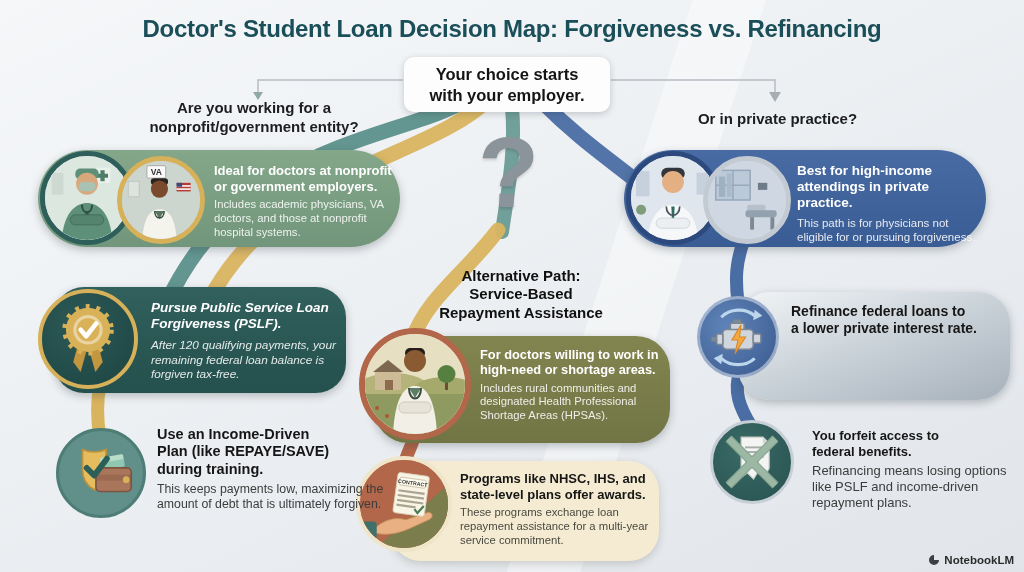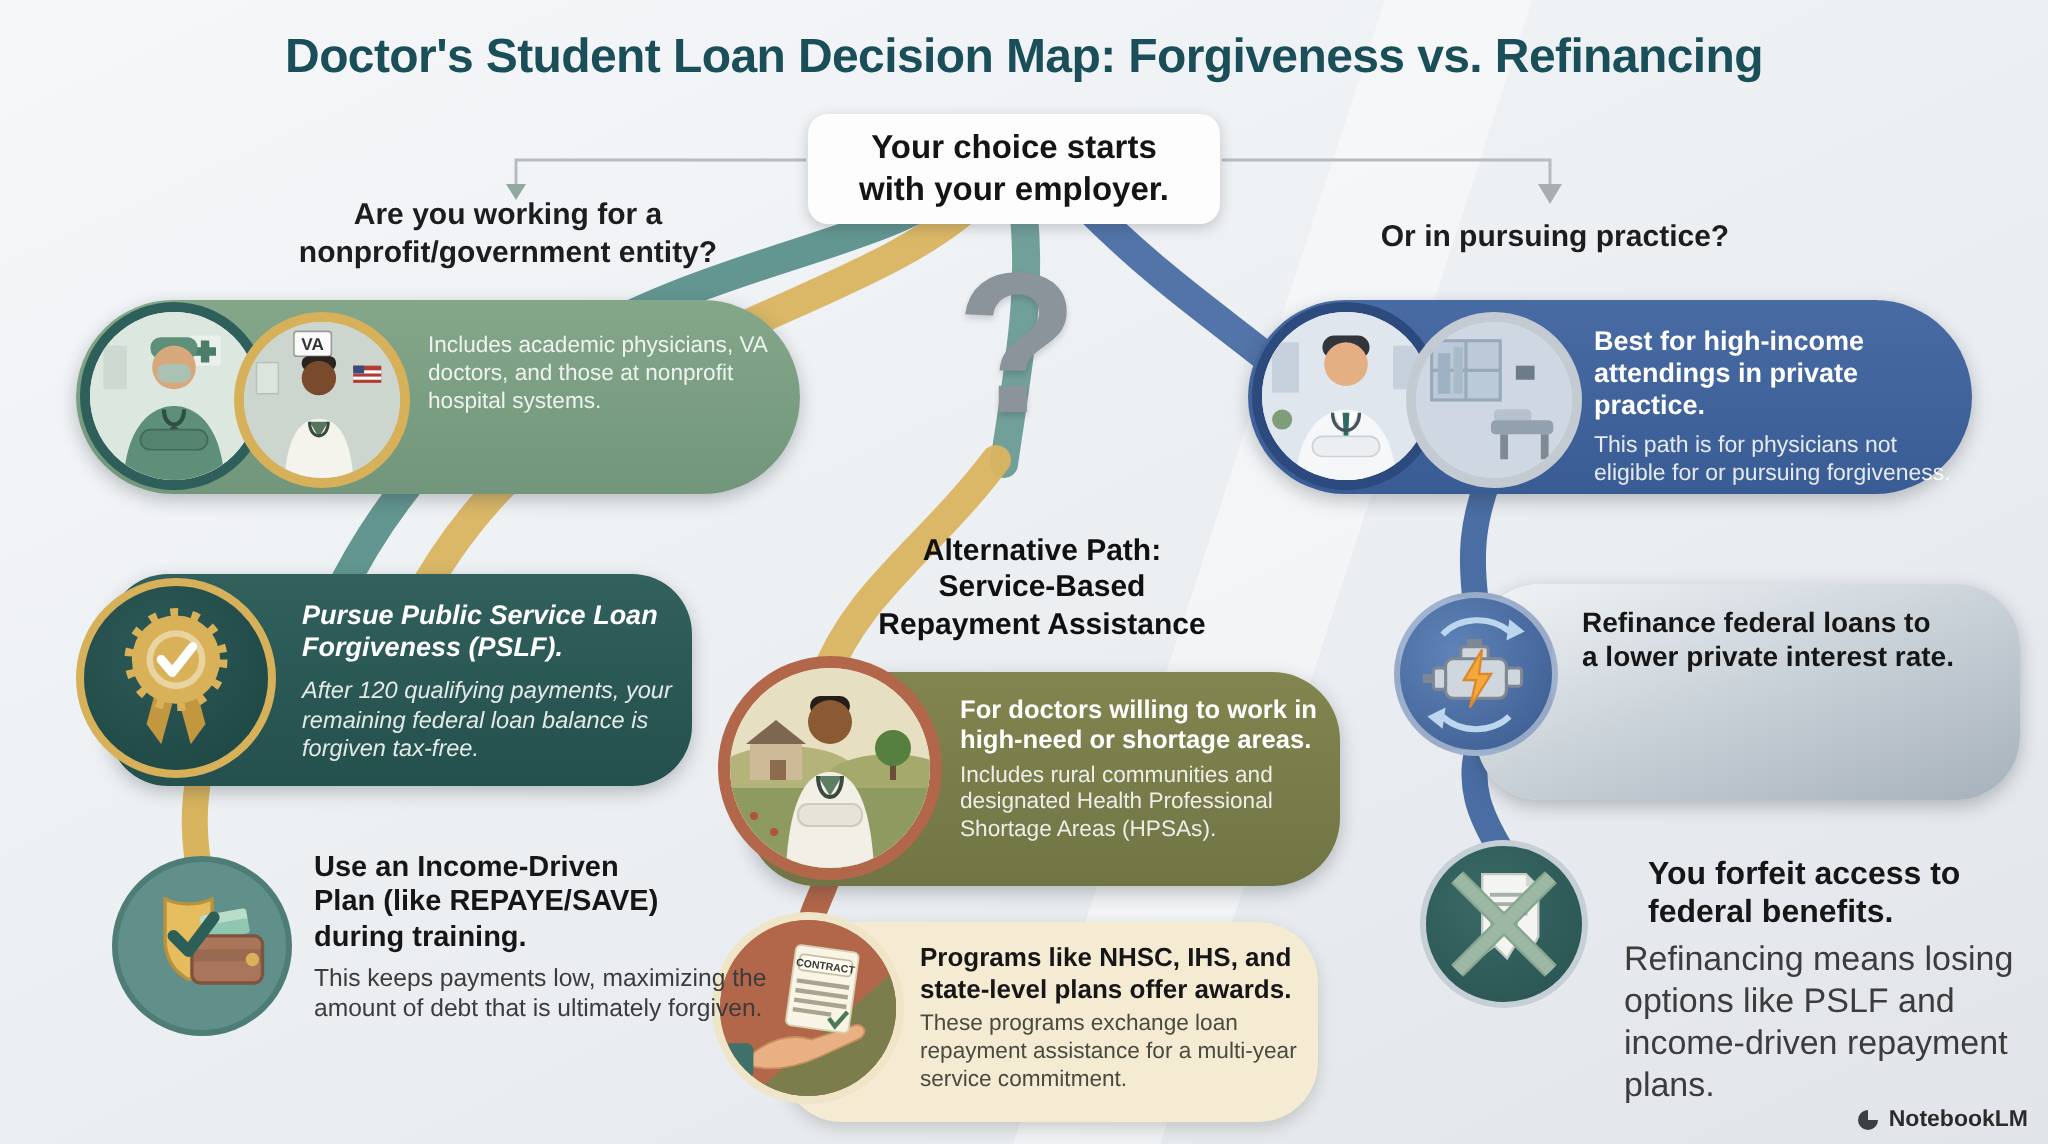--- a/index.html
+++ b/index.html
@@ -51,21 +51,21 @@
   .dark .h { color:#161616; }
   .dark .b { color:#3c3c3c; }
 
   .t-employer { left:214px; top:163px; width:182px; } .t-employer .h{font-size:13px;} .t-employer .b{font-size:11.3px;}
   .t-private  { left:797px; top:163px; width:184px; } .t-private .h{font-size:13.5px;} .t-private .b{font-size:11.5px;}
   .t-pslf     { left:151px; top:300px; width:186px;font-style:italic; } .t-pslf .h{font-size:13.5px;} .t-pslf .b{font-size:11.8px; margin-top:6px;}
   .t-idr      { left:157px; top:426px; width:240px; } .t-idr .h{font-size:14.5px;} .t-idr .b{font-size:12.3px;}
   .t-olive    { left:480px; top:347px; width:182px; } .t-olive .h{font-size:12.8px;} .t-olive .b{font-size:11.3px;}
   .t-cream    { left:460px; top:471px; width:192px; } .t-cream .h{font-size:13px;} .t-cream .b{font-size:11.3px; color:#4a4a40;}
   .t-silver   { left:791px; top:303px; width:210px; } .t-silver .h{font-size:14px;} .t-silver .b{font-size:12px; margin-top:6px;}
-  .t-forfeit  { left:812px; top:428px; width:202px; } .t-forfeit .h{font-size:16px;margin-left:12px;} .t-forfeit .b{font-size:17px;}
+  .t-forfeit  { left:812px; top:428px; width:202px; } .t-forfeit .h{font-size:13px;} .t-forfeit .b{font-size:13px;}
 
   .watermark { right:10px; bottom:6px; display:flex; align-items:center; gap:4px;
                font-size:11.5px; font-weight:600; color:#2b2b2b; z-index:6; }
 </style>
 </head>
 <body>
 
 <div id="stage">
 
   <div class="streak" style="left:600px; top:-60px; width:70px; height:700px;"></div>
@@ -85,21 +85,21 @@
     <polyline points="611,80 775,80 775,92" stroke="#b6bcc2" stroke-width="1.5" fill="none"></polyline>
     <polygon points="769,92 781,92 775,102" fill="#a7adb3"></polygon>
   </svg>
 
   <div class="abs title">Doctor's Student Loan Decision Map: Forgiveness vs. Refinancing</div>
 
   <div class="abs q-left pre">Are you working for a
 nonprofit/government entity?</div>
   <div class="abs callout pre">Your choice starts
 with your employer.</div>
-  <div class="abs q-right">Or in pursuing practice?</div>
+  <div class="abs q-right">Or in private practice?</div>
   <div class="abs qmark">?</div>
   <div class="abs alt-heading pre">Alternative Path:
 Service-Based
 Repayment Assistance</div>
 
   <div class="card card-employer"></div>
   <div class="pic circ-surgeon">
     <svg viewBox="0 0 100 100">
       <rect width="100" height="100" fill="#dce7e0"></rect>
       <rect x="8" y="20" width="14" height="26" fill="#cdd9d1"></rect>
@@ -125,20 +125,22 @@
       <rect x="32" y="6" width="24" height="16" rx="2" fill="#fafafa" stroke="#999999"></rect>
       <text x="44" y="18" font-size="11" font-weight="bold" fill="#333333" text-anchor="middle">VA</text>
       <rect x="37" y="22" width="22" height="9" rx="4" fill="#292420"></rect>
       <circle cx="48" cy="36" r="11" fill="#7a4a2c"></circle>
       <path d="M26,100 C28,70 38,62 48,62 C58,62 68,70 70,100 Z" fill="#f4f3ec"></path>
       <path d="M42,64 L48,74 L54,64 Z" fill="#55755f"></path>
       <path d="M42,64 C42,76 54,76 54,64" stroke="#3a4a3f" stroke-width="2" fill="none"></path>
     </svg>
   </div>
   <div class="txt t-employer light">
+    <div class="h pre">Ideal for doctors at nonprofit
+or government employers.</div>
     <div class="b">Includes academic physicians, VA doctors, and those at nonprofit hospital systems.</div>
   </div>
 
   <div class="card card-pslf"></div>
   <div class="pic circ-medal">
     <svg viewBox="0 0 100 100">
       <polygon points="38,60 48,64 42,86 34,75" fill="#c3973f"></polygon>
       <polygon points="62,60 52,64 58,86 66,75" fill="#c3973f"></polygon>
       <circle cx="50" cy="40" r="24" fill="#d8b159" stroke="#d8b159" stroke-width="8" stroke-dasharray="4 7"></circle>
       <circle cx="50" cy="40" r="16" fill="#e9d3a0"></circle>

